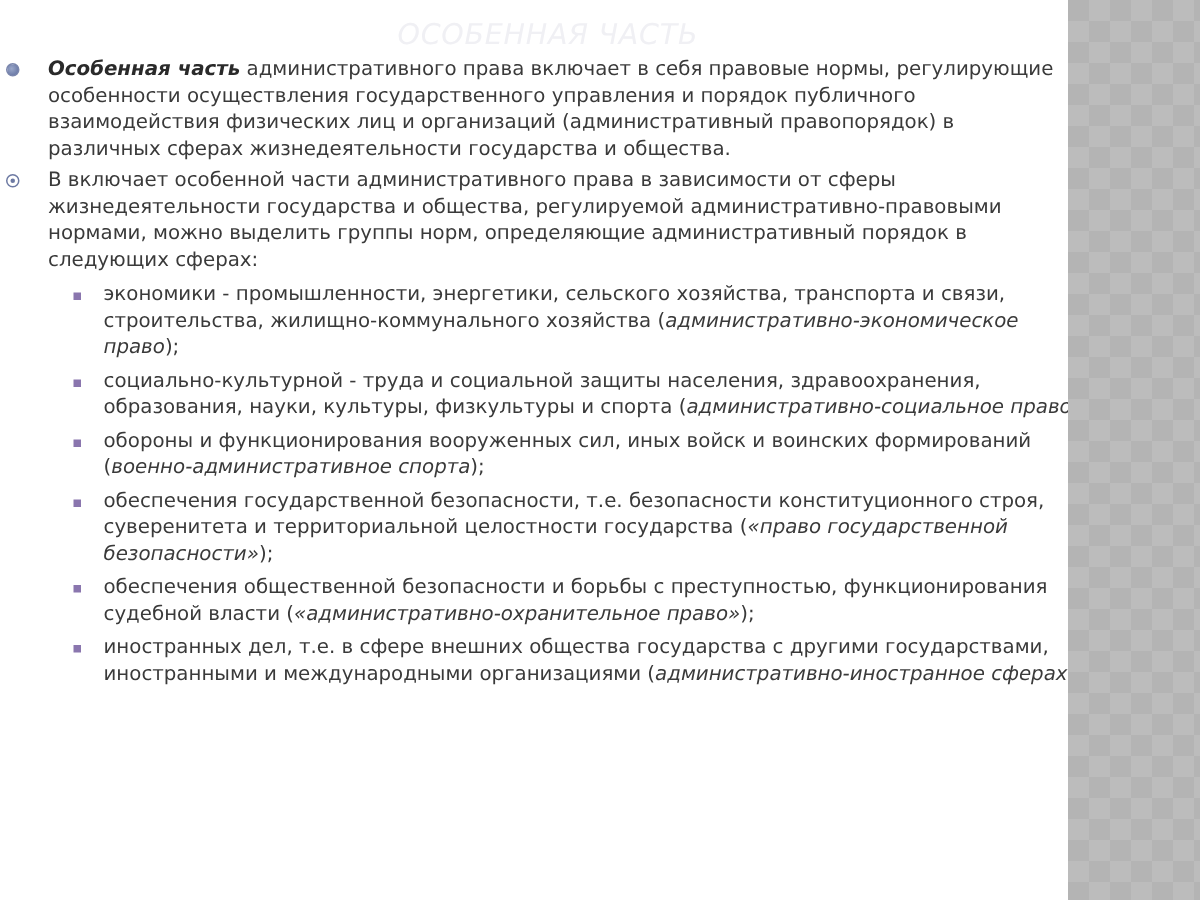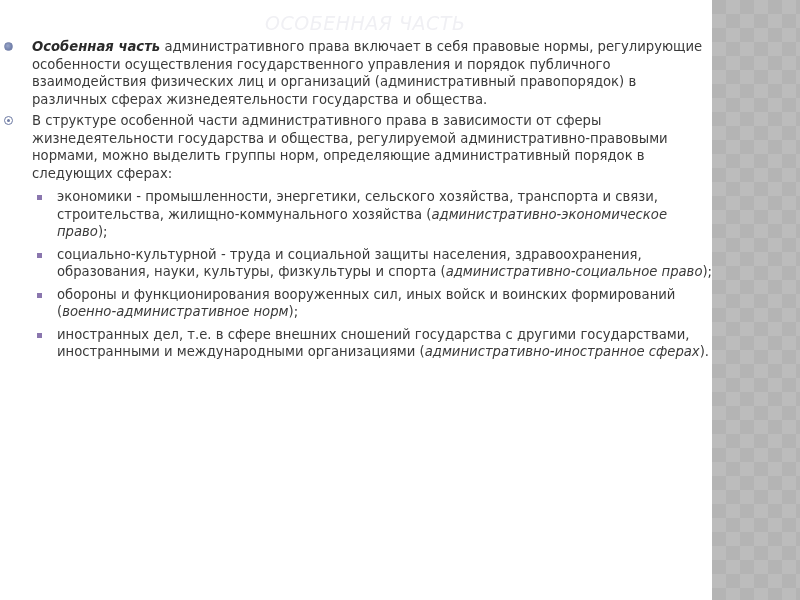--- a/index.html
+++ b/index.html
@@ -33,21 +33,21 @@
   }
   .para {
     position: relative; padding-left: 32px; margin: 0 0 4px 0; width: 680px;
   }
   .para .bullet {
     position: absolute; left: 4px; top: 4px; width: 9px; height: 9px; border-radius: 50%;
   }
   .bullet-filled { background: radial-gradient(circle at 40% 40%, #9aa7c9, #5e6e9e); border: 1px solid #7a86ad; box-sizing: border-box; }
   .bullet-ring { border: 1px solid #6d7aa3; box-sizing: border-box; background: #fff; }
   .bullet-ring::after { content: ""; position: absolute; left: 2px; top: 2px; width: 3px; height: 3px; border-radius: 50%; background: #6d7aa3; }
-  .sublist { margin: 6px 0 0 4px; padding: 0; list-style: none; }
+  .sublist { margin: 6px 0 0 16px; padding: 0; list-style: none; }
   .subitem {
     position: relative; padding-left: 53px; margin: 0 0 5px 0; width: 660px;
   }
   .subitem .sq {
     position: absolute; left: 33px; top: 7px; width: 5px; height: 5px; background: #8a76ae;
   }
   .bold-italic { font-weight: bold; font-style: italic; color: #2a2a2a; }
   .it { font-style: italic; }
 </style>
 </head>
@@ -56,37 +56,45 @@
 <div class="slide">
   <h1 class="title">Особенная часть</h1>
 
   <div class="content">
     <p class="para">
       <span class="bullet bullet-filled"></span>
       <span class="bold-italic">Особенная часть</span><span> административного права включает в себя правовые нормы, регулирующие особенности осуществления государственного управления и порядок публичного взаимодействия физических лиц и организаций (административный правопорядок) в различных сферах жизнедеятельности государства и общества.</span>
     </p>
     <p class="para">
       <span class="bullet bullet-ring"></span>
-      <span>В структуре особенной части административного права в зависимости от сферы жизнедеятельности государства и общества, регулируемой административно-правовыми нормами, можно выделить группы норм, определяющие административный порядок в следующих сферах:</span>
+      <span>В включает особенной части административного права в зависимости от сферы жизнедеятельности государства и общества, регулируемой административно-правовыми нормами, можно выделить группы норм, определяющие административный порядок в следующих сферах:</span>
     </p>
 
     <ul class="sublist">
       <li class="subitem">
         <span class="sq"></span>
         <span>экономики - промышленности, энергетики, сельского хозяйства, транспорта и связи, строительства, жилищно-коммунального хозяйства (</span><span class="it">административно-экономическое право</span><span>);</span>
       </li>
       <li class="subitem">
         <span class="sq"></span>
         <span>социально-культурной - труда и социальной защиты населения, здравоохранения, образования, науки, культуры, физкультуры и спорта (</span><span class="it">административно-социальное право</span><span>);</span>
       </li>
       <li class="subitem">
         <span class="sq"></span>
-        <span>обороны и функционирования вооруженных сил, иных войск и воинских формирований (</span><span class="it">военно-административное норм</span><span>);</span>
+        <span>обороны и функционирования вооруженных сил, иных войск и воинских формирований (</span><span class="it">военно-административное спорта</span><span>);</span>
       </li>
       <li class="subitem">
         <span class="sq"></span>
-        <span>иностранных дел, т.е. в сфере внешних сношений государства с другими государствами, иностранными и международными организациями (</span><span class="it">административно-иностранное сферах</span><span>).</span>
+        <span>обеспечения государственной безопасности, т.е. безопасности конституционного строя, суверенитета и территориальной целостности государства (</span><span class="it">«право государственной безопасности»</span><span>);</span>
+      </li>
+      <li class="subitem">
+        <span class="sq"></span>
+        <span>обеспечения общественной безопасности и борьбы с преступностью, функционирования судебной власти (</span><span class="it">«административно-охранительное право»</span><span>);</span>
+      </li>
+      <li class="subitem">
+        <span class="sq"></span>
+        <span>иностранных дел, т.е. в сфере внешних общества государства с другими государствами, иностранными и международными организациями (</span><span class="it">административно-иностранное сферах</span><span>).</span>
       </li>
     </ul>
   </div>
 </div>
 
 <div class="side-panel"></div>
 
 </body></html>

